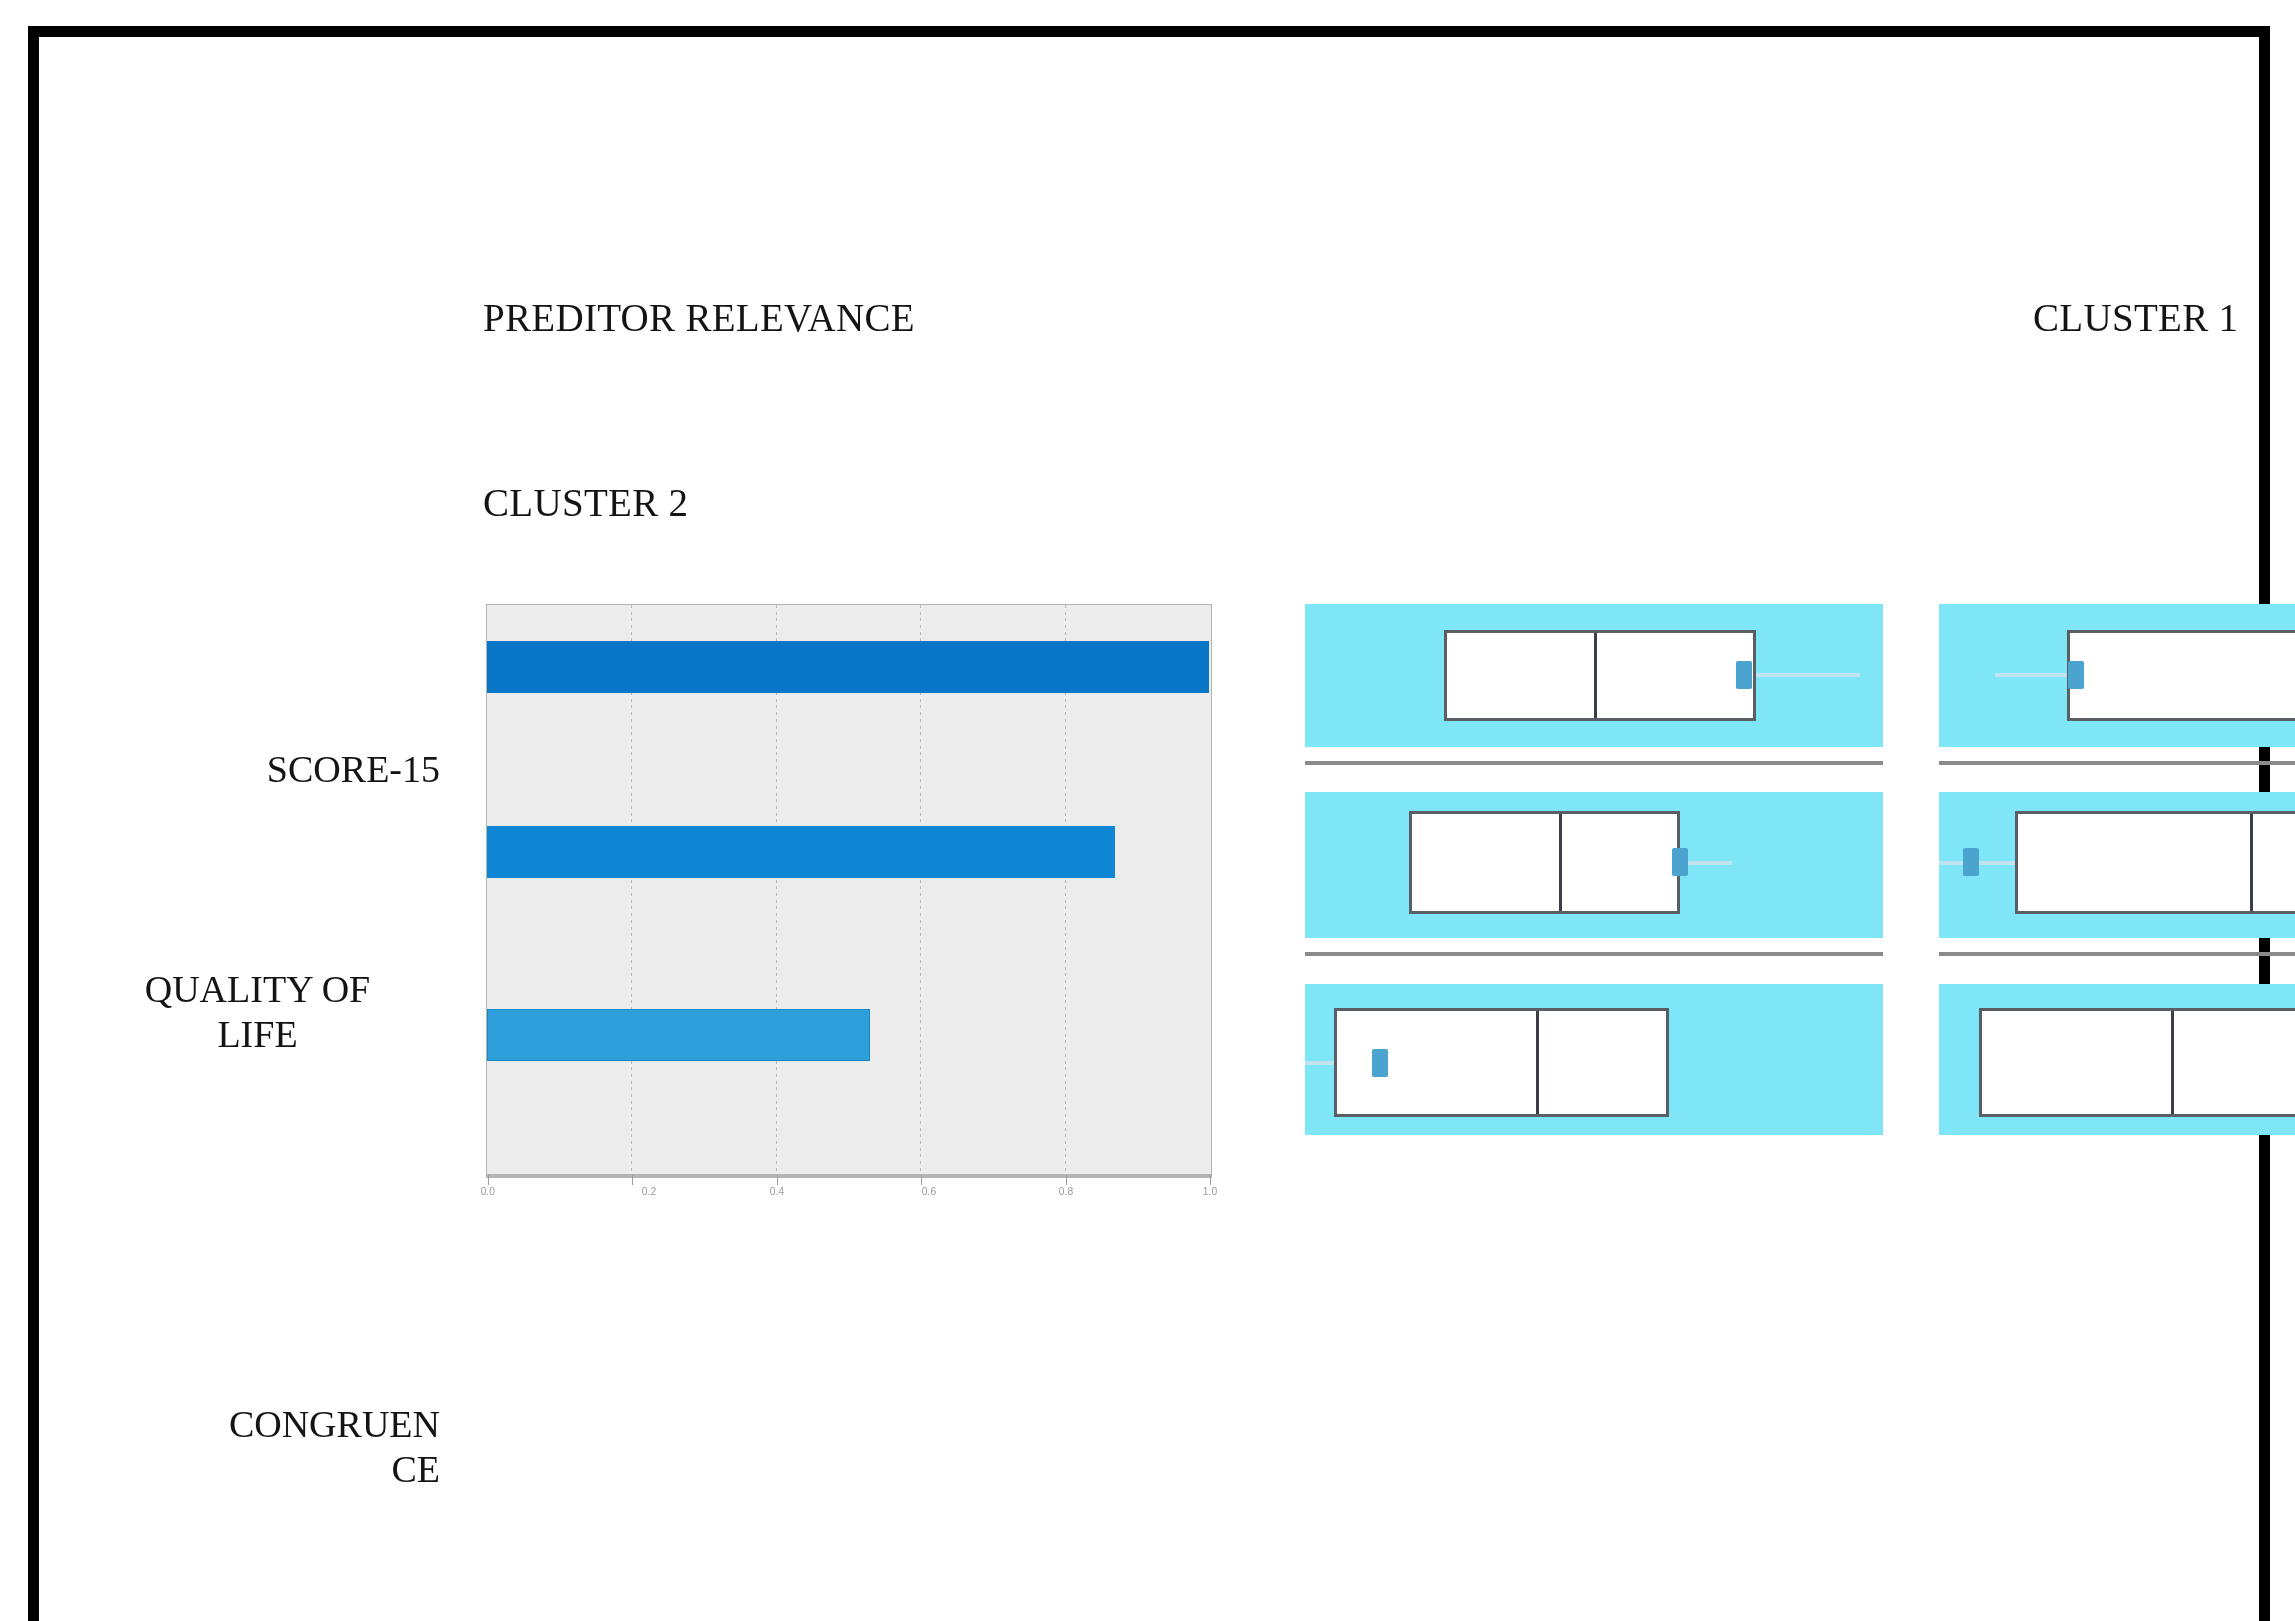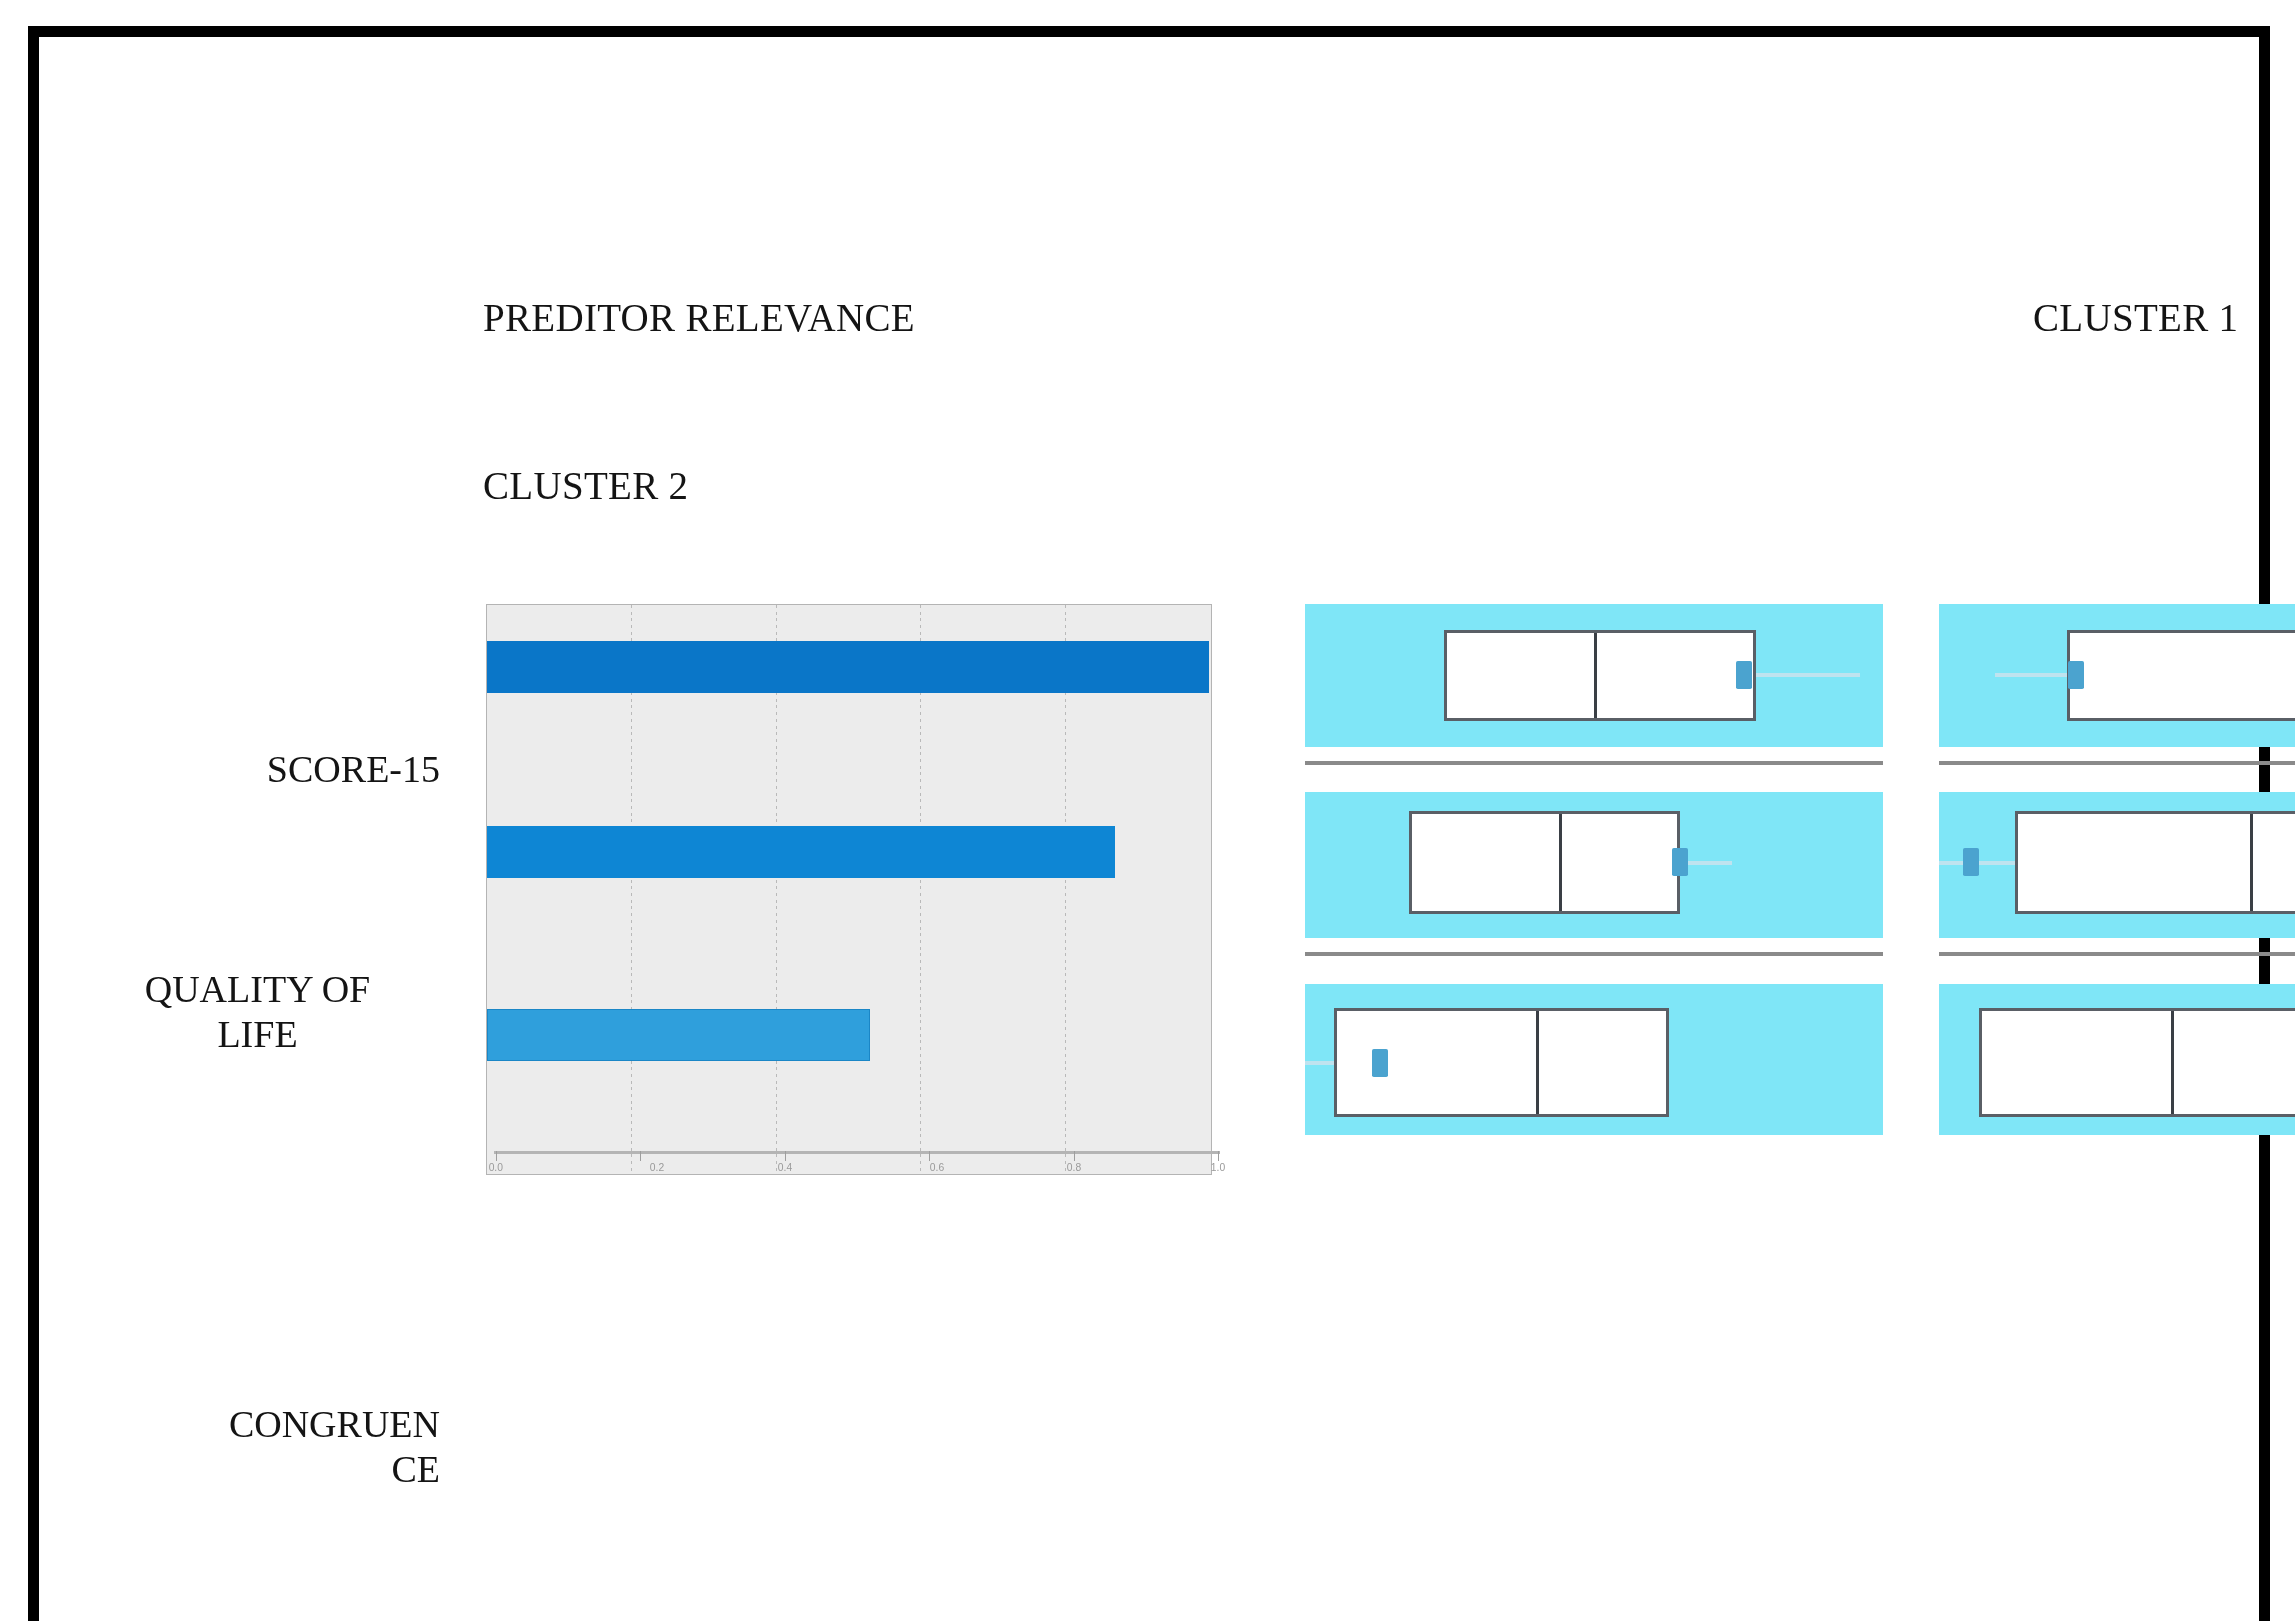--- a/index.html
+++ b/index.html
@@ -18,21 +18,21 @@
   
   .heading{
     position:absolute;
     color:#141414;
     font-size:39px;
     line-height:1.0;
     letter-spacing:0.3px;
     white-space:nowrap;
   }
   #h-predictor{ left:444px; top:261px; }
-  #h-cluster2 { left:444px; top:429px; }
+  #h-cluster2 { left:444px; top:446px; }
   #h-cluster1 { left:1994px; top:261px; }
 
   
   .cat-label{
     position:absolute;
     color:#141414;
     font-size:38px;
     line-height:1.18;
     text-align:right;
     white-space:pre-line;
@@ -63,22 +63,22 @@
     position:absolute;
     left:0;
     height:52px;
   }
   .bar.b0{ top:36px;  background:#0a76c8; }
   .bar.b1{ top:221px; background:#0e86d4; }
   .bar.b2{ top:404px; background:#2f9fdc; border:1.2px solid #1a86c6; box-sizing:border-box;}
 
   
   #xaxis{
-    position:absolute; left:447px; top:1114px;
-    width:726px; height:43px;margin-left:8px;
+    position:absolute; left:447px; top:1138px;
+    width:726px; height:43px;
   }
   #xaxis .axline{
     position:absolute; left:0; top:0; width:100%; height:3px; background:#b4b4b4;
   }
   #xaxis .tick{
     position:absolute; top:0; width:1.2px; height:9.7px; background:#9e9e9e;
   }
   #xaxis .ticklab{
     position:absolute; top:11px;
     font-size:10.3px; color:#9a9a9a;

